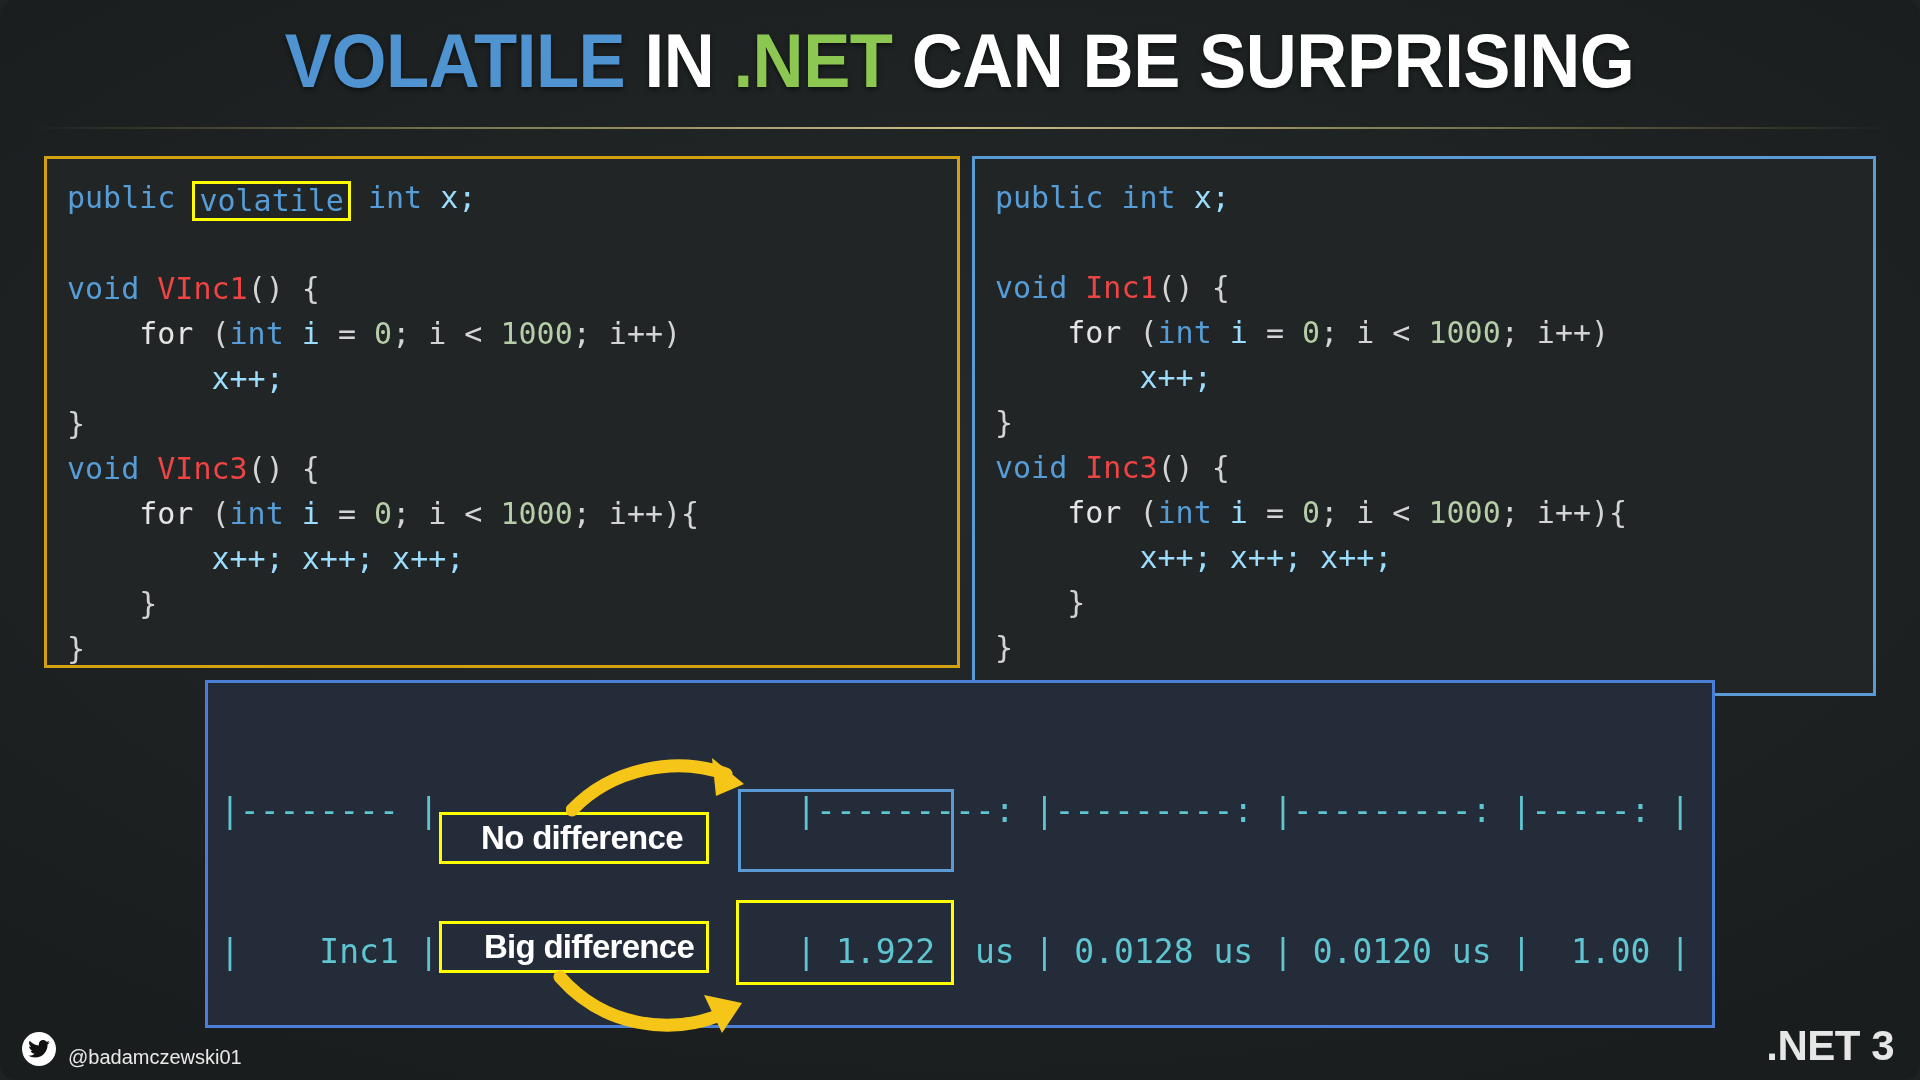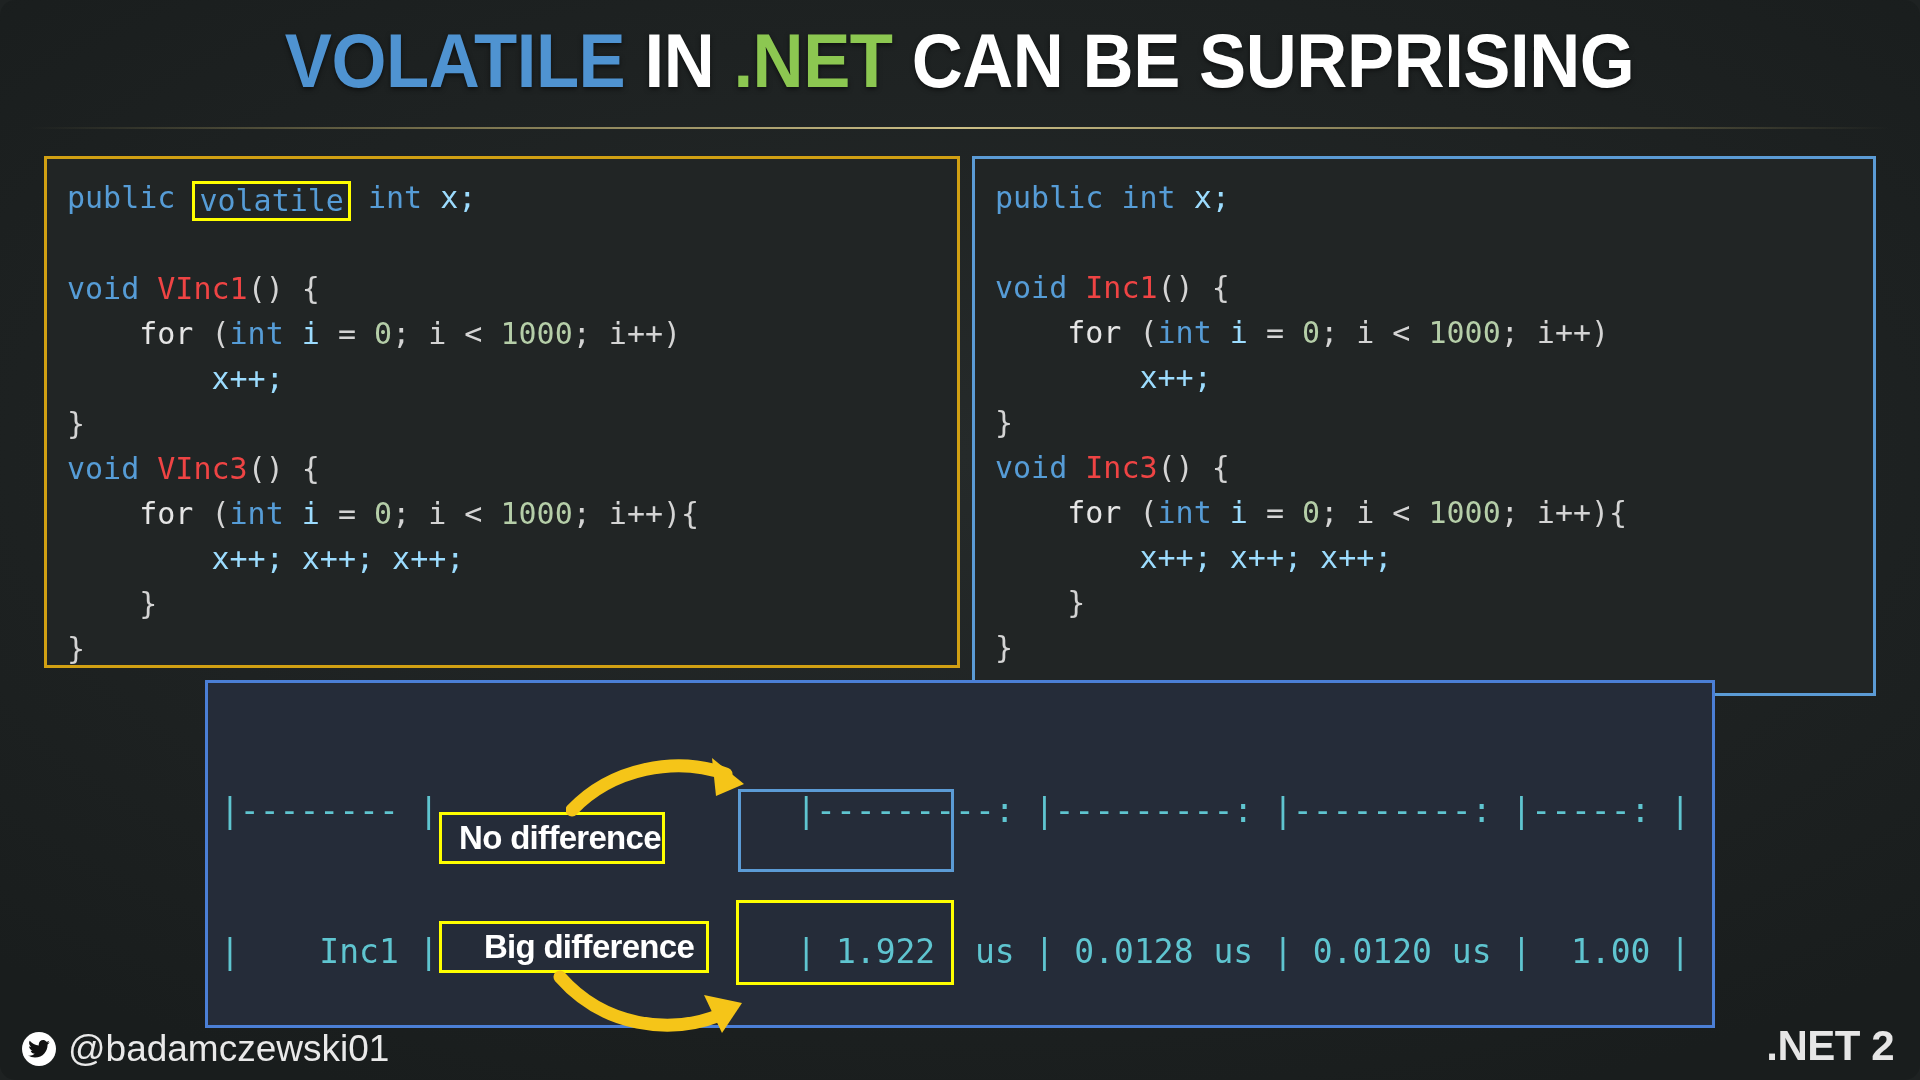--- a/index.html
+++ b/index.html
@@ -102,40 +102,40 @@
     background:#252c39;
     border:3px solid #ffff00;
     color:#ffffff;
     font-family:"Liberation Sans", sans-serif;
     font-weight:bold;
     font-size:33px;
     letter-spacing:-0.7px;
     display:flex; align-items:center; justify-content:center;
     white-space:nowrap;
   }
-  #callout-1 { left:439px; top:812px; width:226px; height:52px;padding-left:16px; }
+  #callout-1 { left:439px; top:812px; width:270px; height:52px;padding-left:16px; }
   #callout-2 { left:439px; top:921px; width:270px; height:52px;padding-left:30px; }
 
   
   .arrow-svg { position:absolute; pointer-events:none; }
   #arrow-1 { left:566px; top:744px;  width:200px; height:80px; }
   #arrow-2 { left:552px; top:965px;  width:212px; height:76px; }
 
   
   #footer-handle {
     position:absolute; left:22px; top:1028px;
     display:flex; align-items:center; gap:12px;
   }
   #twitter-badge {
     width:34px; height:34px; border-radius:50%;
     background:#ffffff;
     display:flex; align-items:center; justify-content:center;
   }
   #handle-text {
-    color:#e9e9e9; font-size:37px; letter-spacing:0px;
+    color:#e9e9e9; font-size:20px; letter-spacing:0px;margin-top:18px;
   }
   #dotnet-version {
     position:absolute; right:26px; top:1022px;
     color:#e6e6e6; font-size:42px; font-weight:bold; letter-spacing:-0.5px;
   }
 </style>
 </head>
 <body>
 
 <div id="slide">
@@ -199,15 +199,15 @@
 
   <div id="footer-handle">
     <div id="twitter-badge">
       <svg width="22" height="18" viewBox="0 0 24 20">
         <path fill="#111111" d="M24,2.6c-0.9,0.4-1.8,0.7-2.8,0.8c1-0.6,1.8-1.6,2.2-2.7c-1,0.6-2,1-3.1,1.2C19.3,0.7,18,0,16.6,0 c-2.7,0-4.9,2.2-4.9,4.9c0,0.4,0,0.8,0.1,1.1C7.7,5.8,4.1,3.9,1.7,0.9C1.2,1.7,1,2.5,1,3.4c0,1.7,0.9,3.2,2.2,4.1 C2.4,7.5,1.6,7.3,1,6.9c0,0,0,0,0,0.1c0,2.4,1.7,4.4,3.9,4.8c-0.4,0.1-0.8,0.2-1.3,0.2c-0.3,0-0.6,0-0.9-0.1 c0.6,2,2.4,3.4,4.6,3.4c-1.7,1.3-3.8,2.1-6.1,2.1c-0.4,0-0.8,0-1.2-0.1C2.2,18.7,4.8,19.5,7.5,19.5c9.1,0,14-7.5,14-14 c0-0.2,0-0.4,0-0.6C22.5,4.3,23.3,3.5,24,2.6z"></path>
       </svg>
     </div>
     <div id="handle-text">@badamczewski01</div>
   </div>
 
-  <div id="dotnet-version">.NET 2</div>
+  <div id="dotnet-version">.NET 3</div>
 
 </div>
 
 </body></html>

